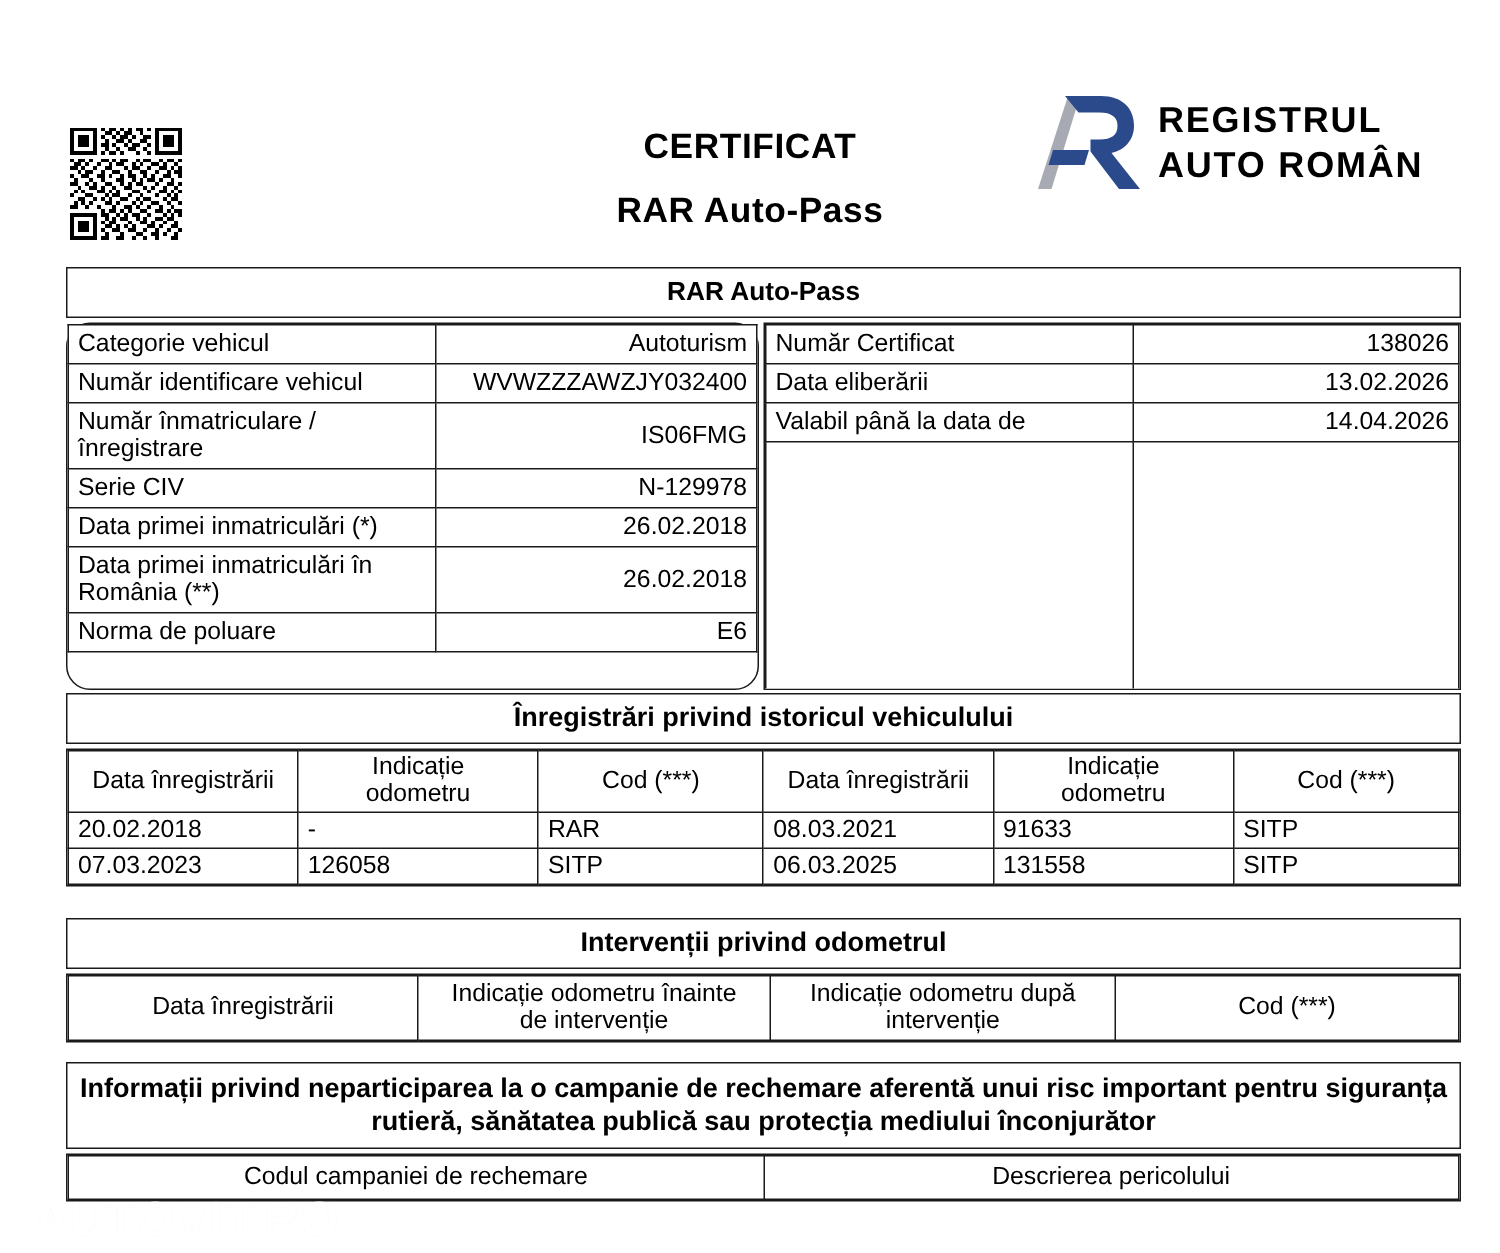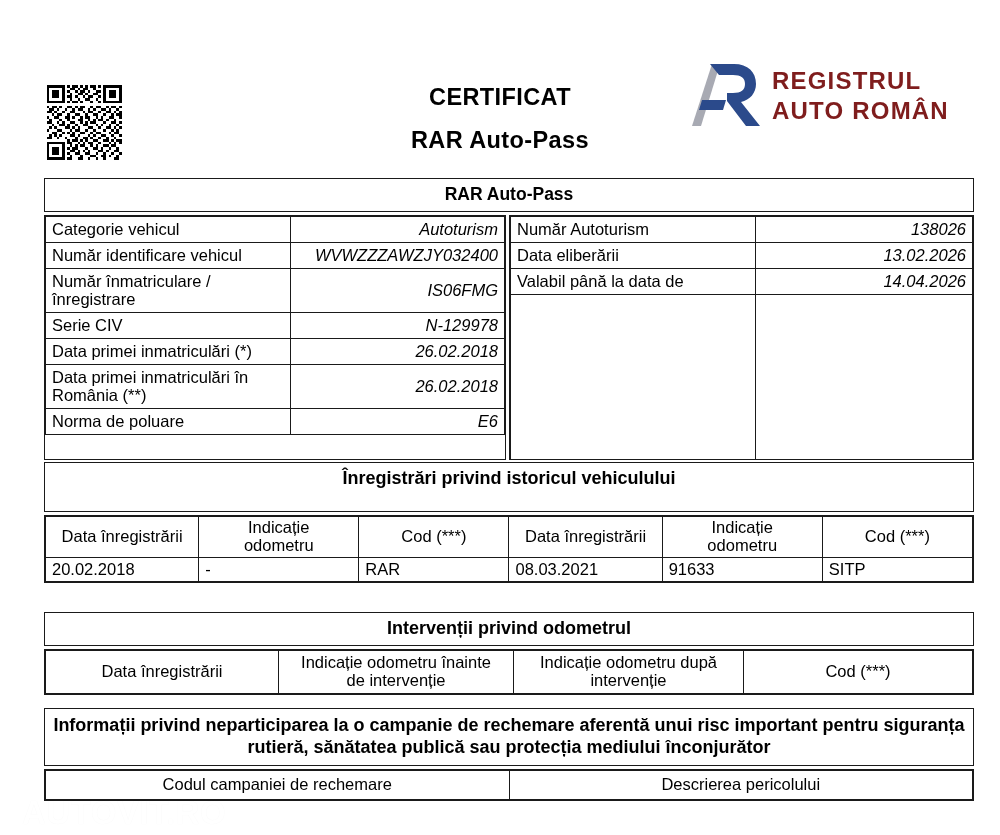--- a/index.html
+++ b/index.html
@@ -61,21 +61,21 @@
     width: 290px; height: 70px;
   }
   #rar-logo-mark {
     position: absolute;
     left: 0; top: 0;
     width: 82px; height: 68px;
   }
   #rar-logo-text {
     position: absolute;
     left: 86px; top: 6px;
-    color: #7f1d1d;
+    color: #000000;
     font-size: 24px;
     font-weight: bold;
     letter-spacing: 1.2px;
     line-height: 1.23;
     white-space: nowrap;
   }
 
   
   .sheet-table {
     position: absolute;
@@ -99,21 +99,21 @@
   }
   .grid td, .grid th {
     border: 1.2px solid #1a1a1a;
     padding: 0 6px;
     vertical-align: middle;
     font-weight: normal;
     font-size: 16.5px;
     line-height: 1.08;
   }
   .lbl { text-align: left; }
-  .val { text-align: right; font-weight: bold; font-style: italic; }
+  .val { text-align: right; font-weight: bold; }
   .hdr {
     text-align: center;
     font-weight: bold;
     font-size: 16px;
     line-height: 1.1;
   }
   .cell-left { text-align: left; font-size: 16.5px; }
 
   
   #block-identification {
@@ -123,38 +123,38 @@
   }
   #ident-band {
     font-size: 17.5px;
     padding: 5px 0 6px;
   }
   #ident-tables {
     display: flex;
     gap: 3px;
     margin-top: 3px;
   }
-  #ident-left  { width: 462px; }
+  #ident-left  { width: 462px; border-radius: 16px; }
   #ident-right { width: 465px; }
   #ident-left .grid td:nth-child(1)  { width: 232px; }
   #ident-right .grid td:nth-child(1) { width: 232px; }
   .row-1 td { height: 25px; }
   .row-2 td { height: 43px; }
   .spacer-row td { border-left: 1.2px solid #1a1a1a; border-right: 1.2px solid #1a1a1a;
                    border-top: none; border-bottom: none; }
 
   
   #block-history {
     position: absolute;
     left: 44px; top: 462px;
     width: 930px;
   }
   #history-band {
     font-size: 18px;
-    padding: 5px 0 22px;
+    padding: 5px 0 6px;
     text-align: center;
   }
   #history-grid-wrap { margin-top: 3px; }
   #history-grid th { height: 40px; }
   #history-grid td { height: 23px; }
   #history-grid col.c-date { width: 153px; }
   #history-grid col.c-odo  { width: 160px; }
   #history-grid col.c-cod  { width: 150px; }
 
   
@@ -496,21 +496,21 @@
               <td class="lbl">Norma de poluare</td>
               <td class="val">E6</td>
             </tr>
           </tbody>
       </table>
     </div>
     <div id="ident-right" class="sheet-table" style="position:relative;">
       <table class="grid">
         <tbody>
             <tr class="row-1">
-              <td class="lbl">Număr Autoturism</td>
+              <td class="lbl">Număr Certificat</td>
               <td class="val">138026</td>
             </tr>
             <tr class="row-1">
               <td class="lbl">Data eliberării</td>
               <td class="val">13.02.2026</td>
             </tr>
             <tr class="row-1">
               <td class="lbl">Valabil până la data de</td>
               <td class="val">14.04.2026</td>
             </tr>
@@ -549,20 +549,28 @@
         </thead>
       <tbody>
           <tr>
             <td class="cell-left">20.02.2018</td>
             <td class="cell-left">-</td>
             <td class="cell-left">RAR</td>
             <td class="cell-left">08.03.2021</td>
             <td class="cell-left">91633</td>
             <td class="cell-left">SITP</td>
           </tr>
+          <tr>
+            <td class="cell-left">07.03.2023</td>
+            <td class="cell-left">126058</td>
+            <td class="cell-left">SITP</td>
+            <td class="cell-left">06.03.2025</td>
+            <td class="cell-left">131558</td>
+            <td class="cell-left">SITP</td>
+          </tr>
         </tbody>
     </table>
   </div>
 </div>
 
 <div id="block-interventions">
   <div id="interventions-band" class="band-title">Intervenții privind odometrul</div>
 
   <div id="interventions-grid-wrap" class="sheet-table" style="position:relative;">
     <table class="grid" id="interventions-grid">

